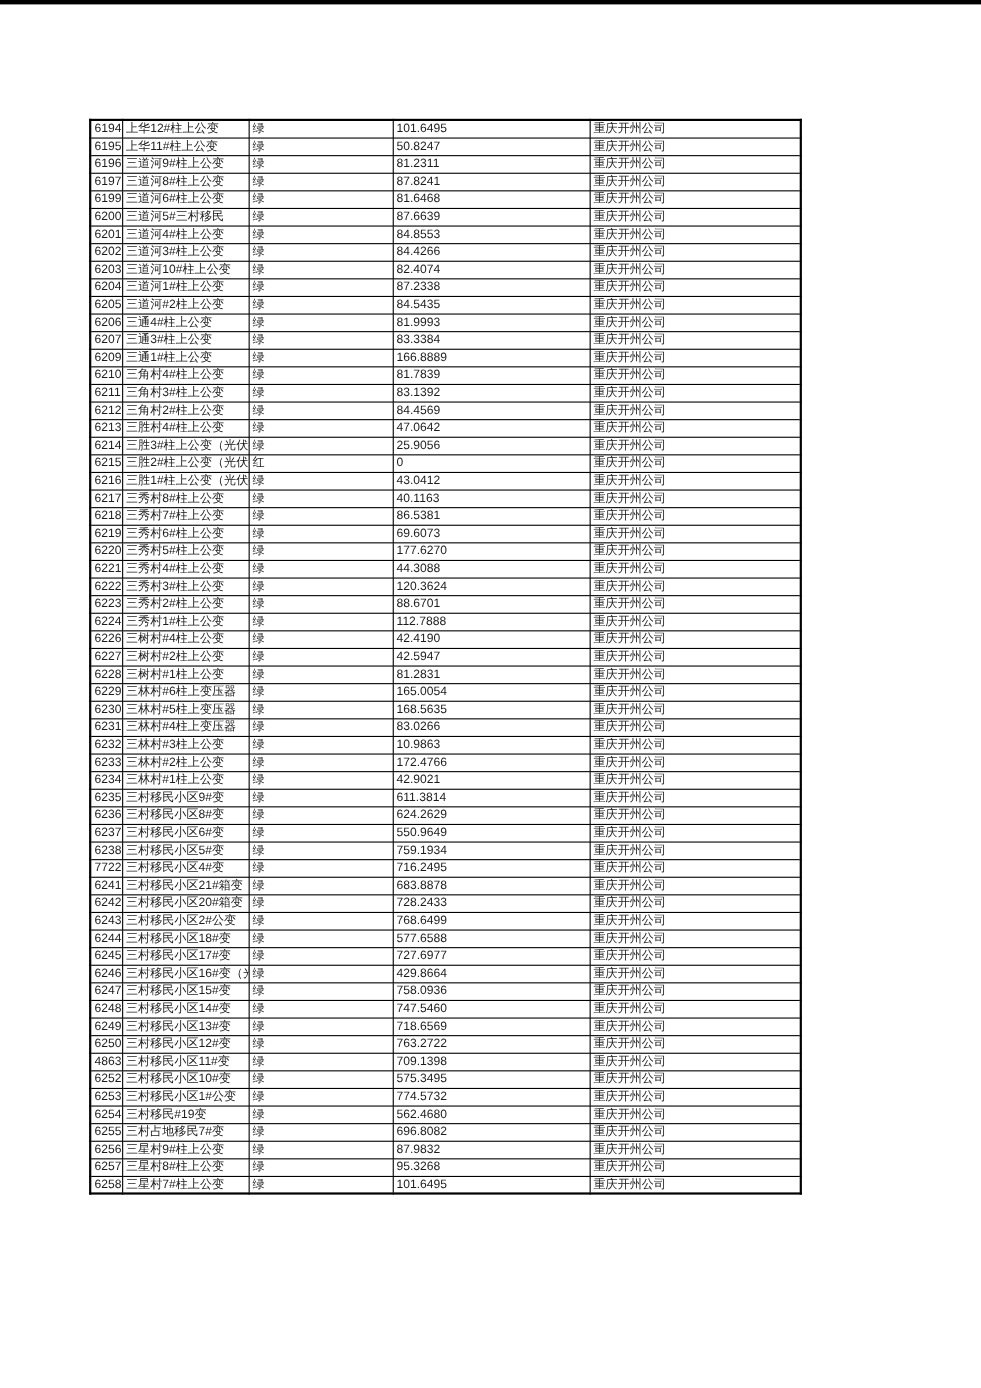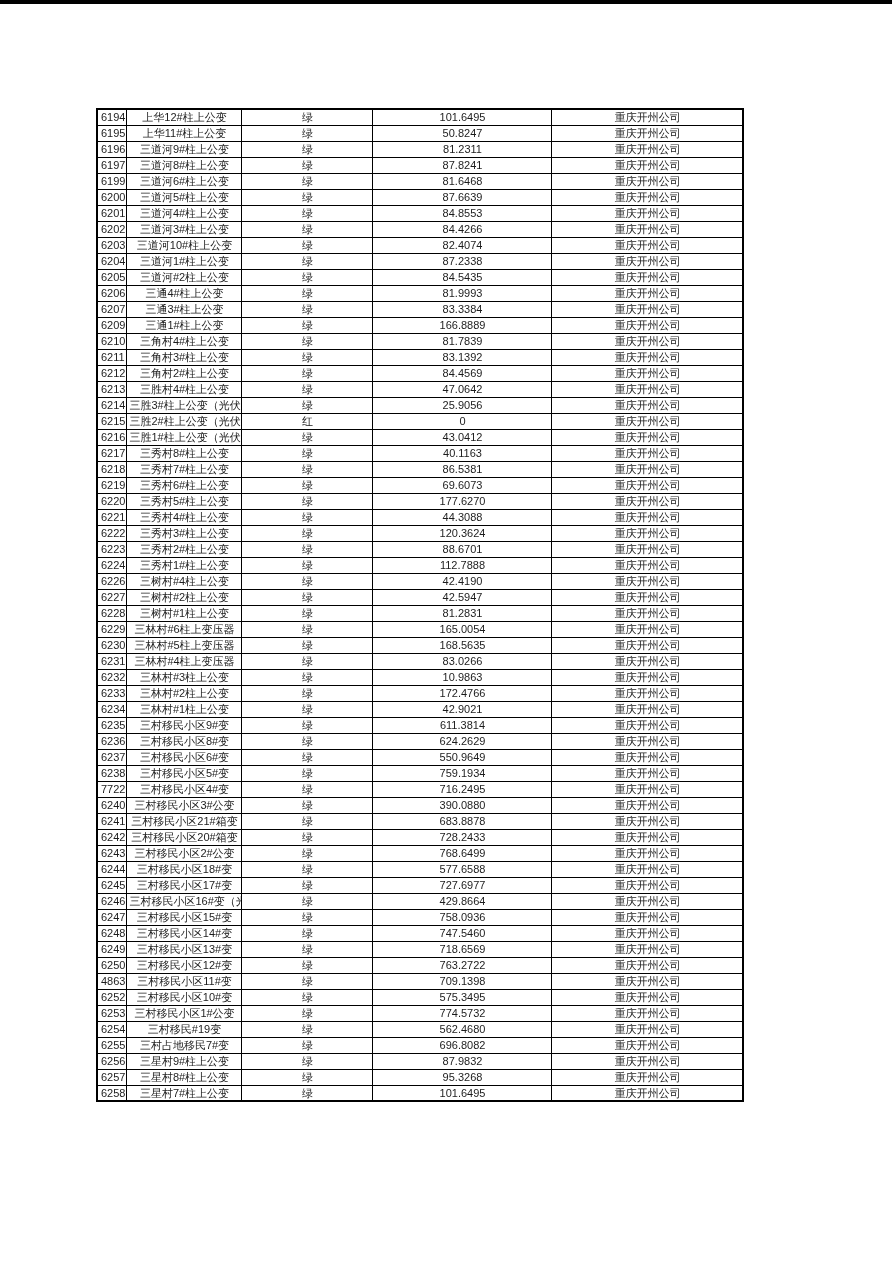--- a/index.html
+++ b/index.html
@@ -6,21 +6,21 @@
   body{
     width:892px;height:1262px;position:relative;
     background:#ffffff;
     font-family:"Liberation Sans",sans-serif;
     overflow:hidden;
   }
   .topbar{
     position:absolute;top:0;left:0;width:892px;height:4px;background:#000000;
   }
   .sheet{
-    position:absolute;left:96px;top:108px;text-align:center;
+    position:absolute;left:81px;top:108px;
   }
   table.device-table{
     border-collapse:collapse;table-layout:fixed;
     width:646px;
     border:2px solid #000000;
   }
   table.device-table td{
     border:1px solid #000000;
     box-sizing:border-box;
     height:16px;
@@ -88,21 +88,21 @@
   </tr>
         <tr>
     <td class="c-id">6199</td>
     <td class="c-name">三道河6#柱上公变</td>
     <td class="c-status">绿</td>
     <td class="c-value">81.6468</td>
     <td class="c-company">重庆开州公司</td>
   </tr>
         <tr>
     <td class="c-id">6200</td>
-    <td class="c-name">三道河5#柱上公变</td>
+    <td class="c-name">三道河5#三村移民</td>
     <td class="c-status">绿</td>
     <td class="c-value">87.6639</td>
     <td class="c-company">重庆开州公司</td>
   </tr>
         <tr>
     <td class="c-id">6201</td>
     <td class="c-name">三道河4#柱上公变</td>
     <td class="c-status">绿</td>
     <td class="c-value">84.8553</td>
     <td class="c-company">重庆开州公司</td>
@@ -350,27 +350,20 @@
     <td class="c-name">三村移民小区5#变</td>
     <td class="c-status">绿</td>
     <td class="c-value">759.1934</td>
     <td class="c-company">重庆开州公司</td>
   </tr>
         <tr>
     <td class="c-id">7722</td>
     <td class="c-name">三村移民小区4#变</td>
     <td class="c-status">绿</td>
     <td class="c-value">716.2495</td>
-    <td class="c-company">重庆开州公司</td>
-  </tr>
-        <tr>
-    <td class="c-id">6240</td>
-    <td class="c-name">三村移民小区3#公变</td>
-    <td class="c-status">绿</td>
-    <td class="c-value">390.0880</td>
     <td class="c-company">重庆开州公司</td>
   </tr>
         <tr>
     <td class="c-id">6241</td>
     <td class="c-name">三村移民小区21#箱变</td>
     <td class="c-status">绿</td>
     <td class="c-value">683.8878</td>
     <td class="c-company">重庆开州公司</td>
   </tr>
         <tr>

